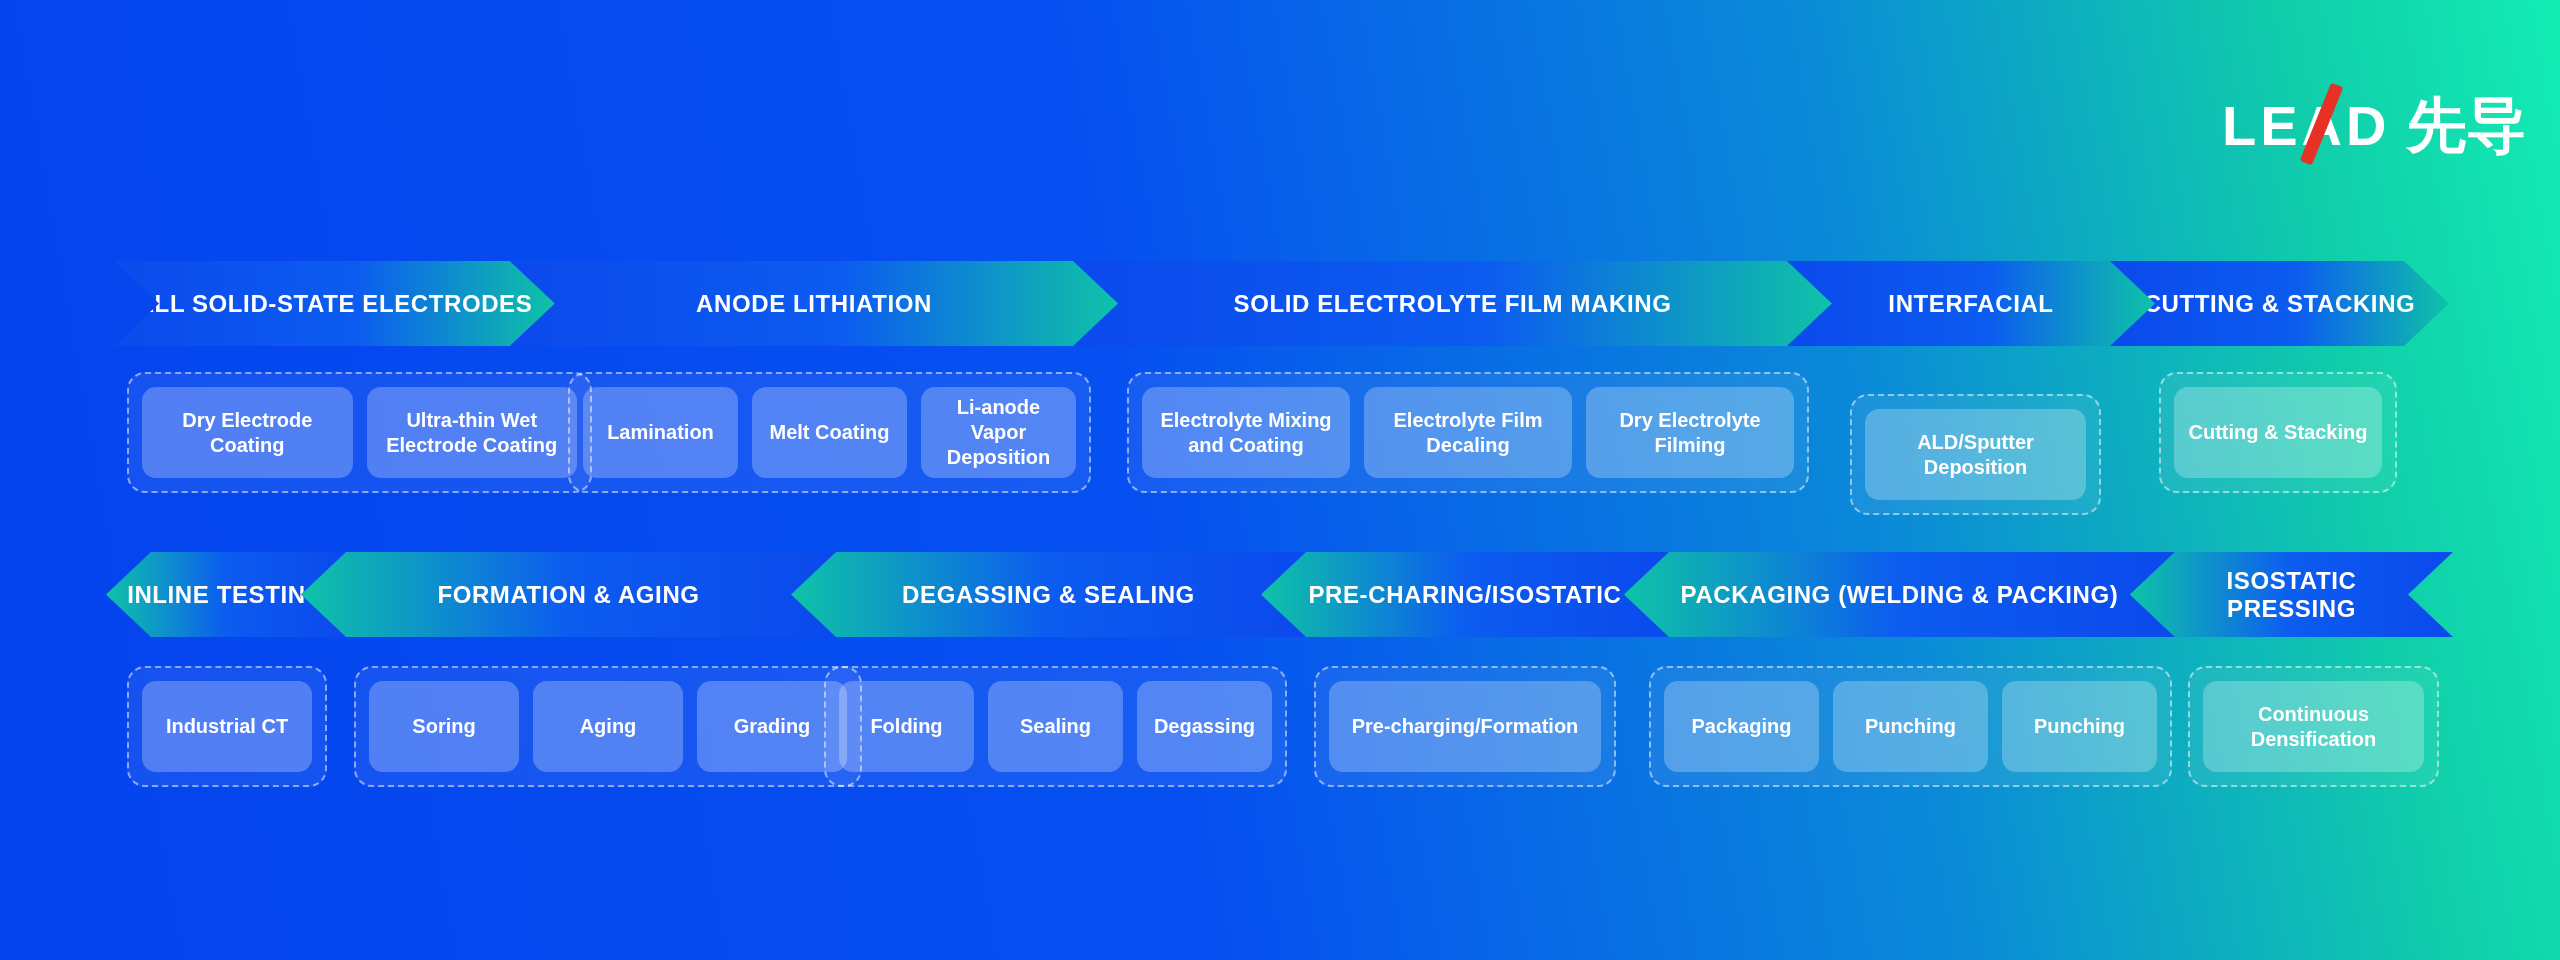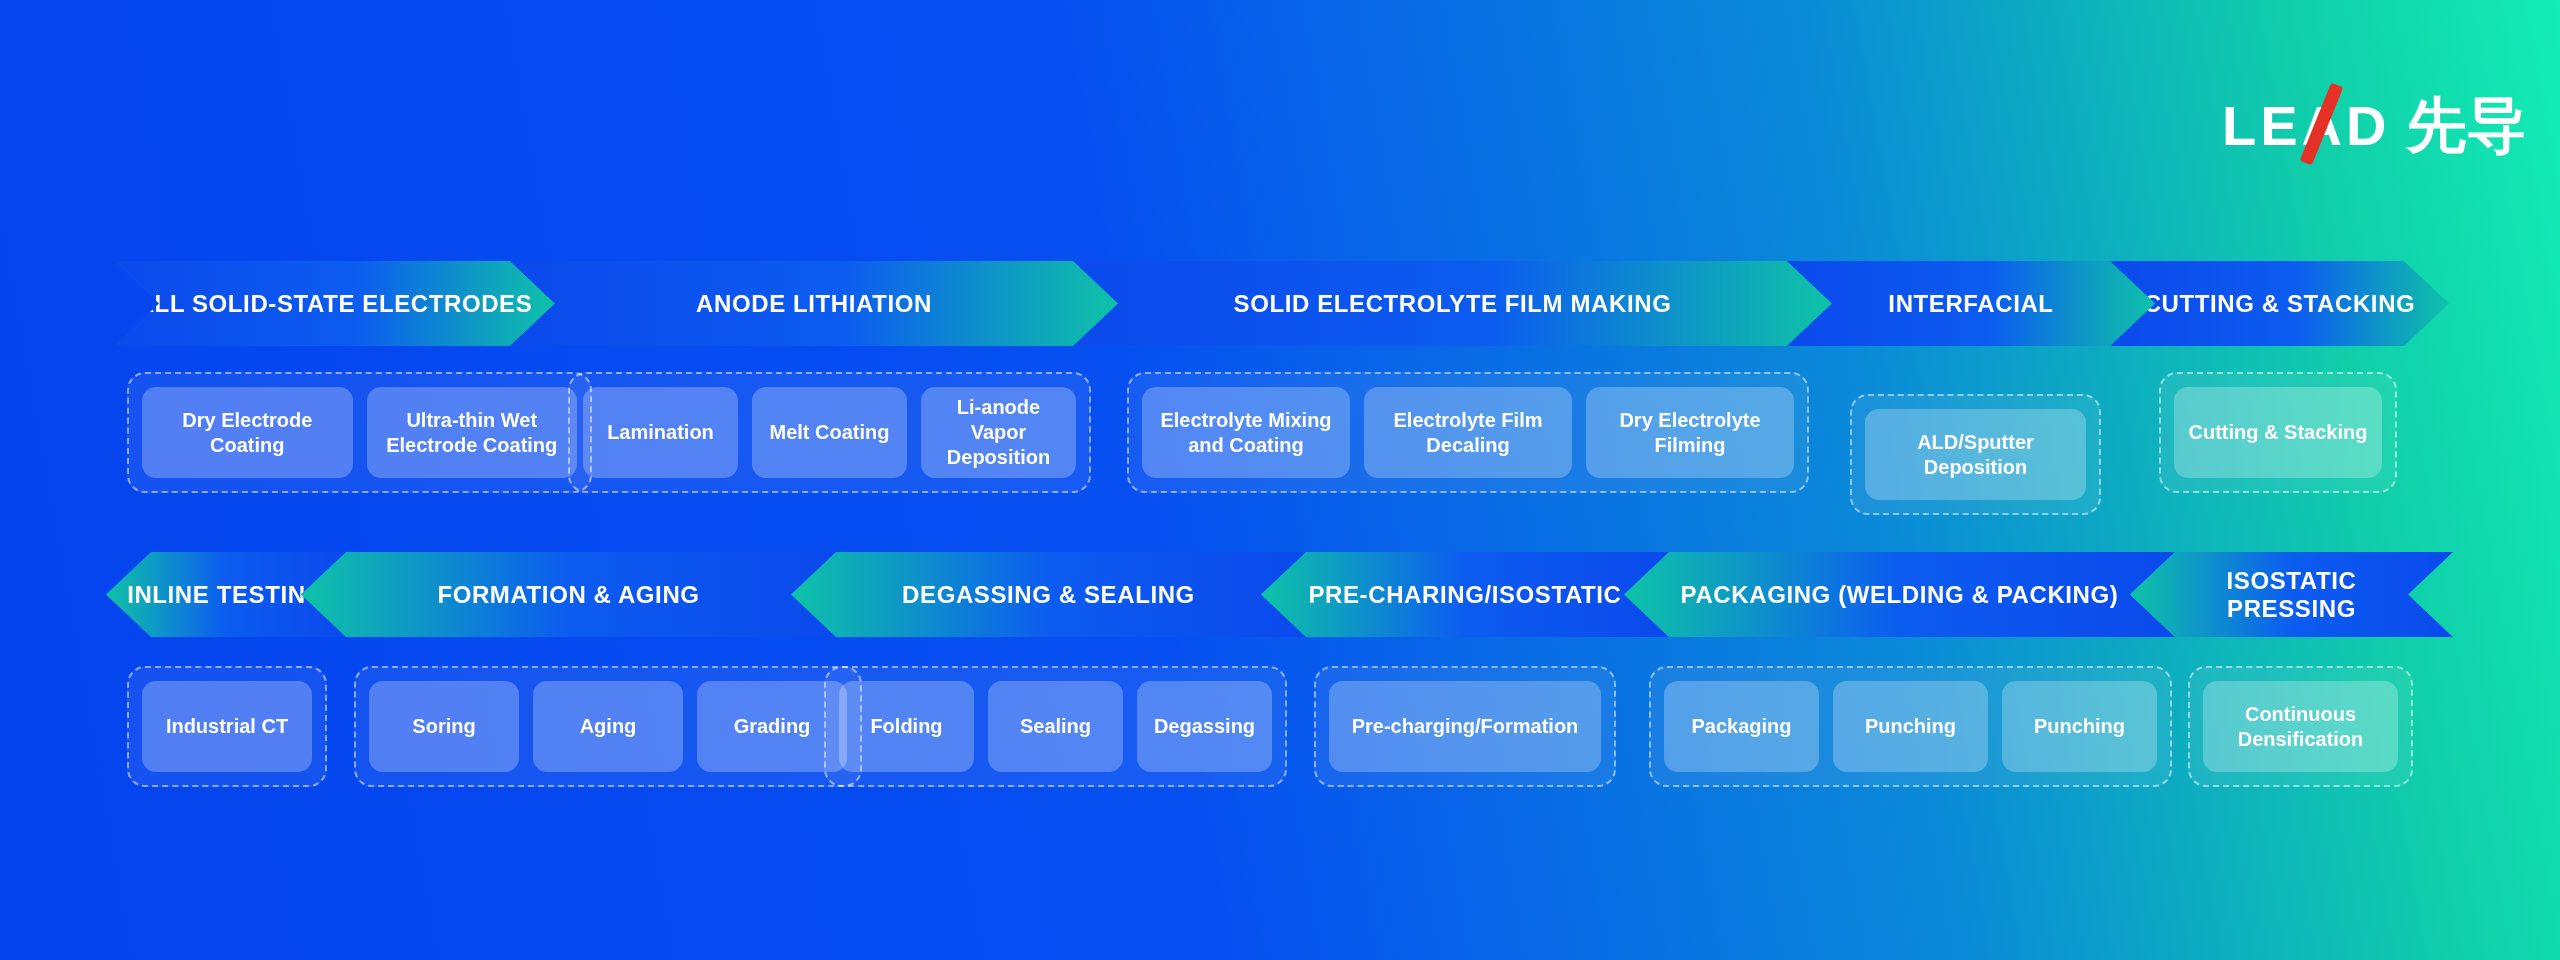--- a/index.html
+++ b/index.html
@@ -134,17 +134,17 @@
     <div class="box">Degassing</div>
   </div>
   <div class="grp r2" style="left:1314px;width:302px;">
     <div class="box">Pre-charging/Formation</div>
   </div>
   <div class="grp r2" style="left:1649px;width:523px;">
     <div class="box">Packaging</div>
     <div class="box">Punching</div>
     <div class="box">Punching</div>
   </div>
-  <div class="grp r2" style="left:2188px;width:225px;">
+  <div class="grp r2" style="left:2188px;width:251px;">
     <div class="box">Continuous Densification</div>
   </div>
 
 </div>
 
 </body></html>

